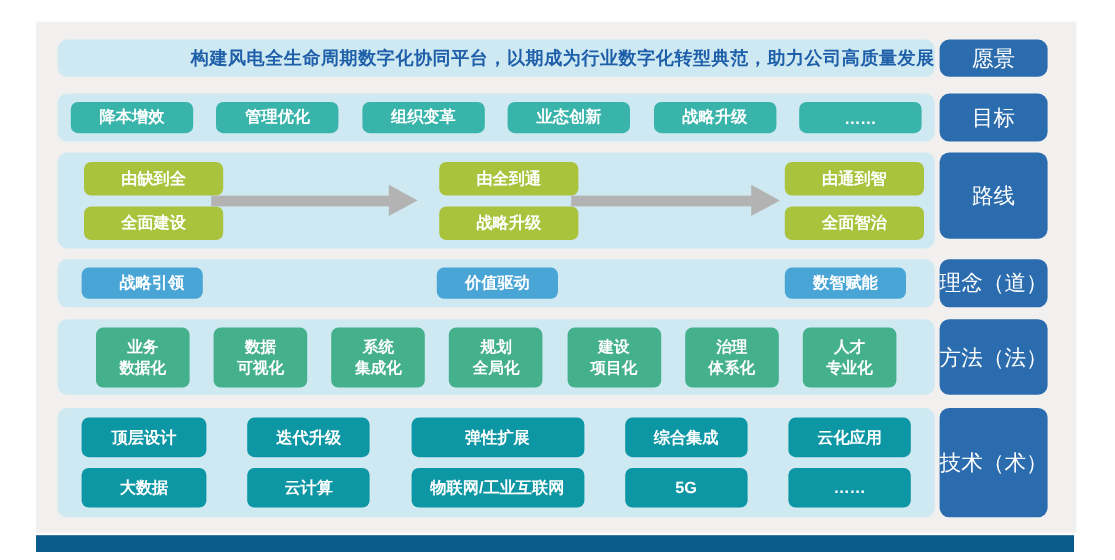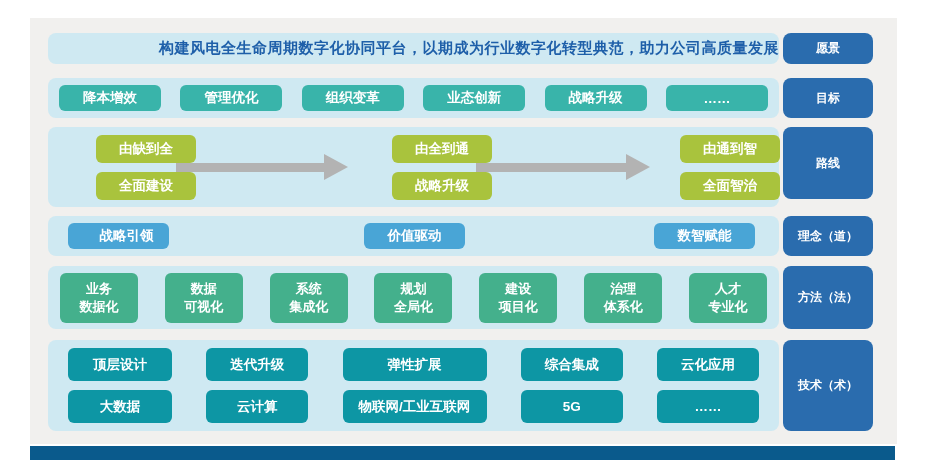--- a/index.html
+++ b/index.html
@@ -50,21 +50,21 @@
   
   .goals {
     top: 60px; height: 40px;
     display: flex; align-items: center; justify-content: space-between;
     padding: 0 11px;
   }
   .goal-chip { width: 102px; height: 26px; background: var(--goal-btn, #39b4aa); }
   
   .route { top: 109px; height: 80px; }
   .route-stage { position: absolute; width: 100px; }
-  .route-stage .chip { position: absolute; left: 0; width: 100px; height: 28px; background: var(--route-btn, #a9c33d); margin-left: 26px; }
+  .route-stage .chip { position: absolute; left: 0; width: 116px; height: 28px; background: var(--route-btn, #a9c33d); }
   .route-stage .phase  { top: 8px; }
   .route-stage .action { top: 45px; }
   .stage-1 { left: 22px; }
   .stage-2 { left: 318px; }
   .stage-3 { left: 606px; }
   .arrow { position: absolute; top: 27px; height: 26px; }
   .arrow-1 { left: 128px; width: 172px; }
   .arrow-2 { left: 428px; width: 174px; }
   .arrow .shaft {
     position: absolute; left: 0; right: 20px; top: 8.5px; height: 9px;
@@ -82,21 +82,21 @@
     position: absolute; top: 7px; width: 101px; height: 26px;
     background: var(--principle-btn, #49a5d6);
   }
   .principle-0 { left: 20px; padding-left: 16px; }
   .principle-1 { left: 316px; }
   .principle-2 { left: 606px; }
   
   .methods {
     top: 248px; height: 63px;
     display: flex; align-items: center; justify-content: space-between;
-    padding: 0 12px;
+    padding: 0 32px;
   }
   .method-chip {
     width: 78px; height: 50px;
     background: var(--method-btn, #44b08c);
     font-size: 13px; line-height: 1.35;
     white-space: pre-line; text-align: center;
   }
   
   .tech {
     top: 322px; height: 91px;
@@ -107,21 +107,21 @@
   .tech-chip { height: 33px; background: var(--tech-btn, #0d96a4); }
   .tech-w1 { width: 104px; }
   .tech-w2 { width: 102px; }
   .tech-w3 { width: 144px; }
   
   .side-label {
     position: absolute; left: 753px; width: 90px;
     background: var(--side-label-bg, #2a6cae);
     border-radius: 8px;
     display: flex; align-items: center; justify-content: center;
-    color: #ffffff; font-weight: bold; font-size: 12px;
+    color: #ffffff; font-weight: normal; font-size: 18px;
     white-space: nowrap;
   }
   .label-vision       { top: 15px;  height: 31px; }
   .label-goals        { top: 60px;  height: 40px; }
   .label-route        { top: 109px; height: 72px; }
   .label-principles   { top: 198px; height: 40px; }
   .label-methods      { top: 248px; height: 63px; }
   .label-technologies { top: 322px; height: 91px; }
   
   .bottom-bar {

